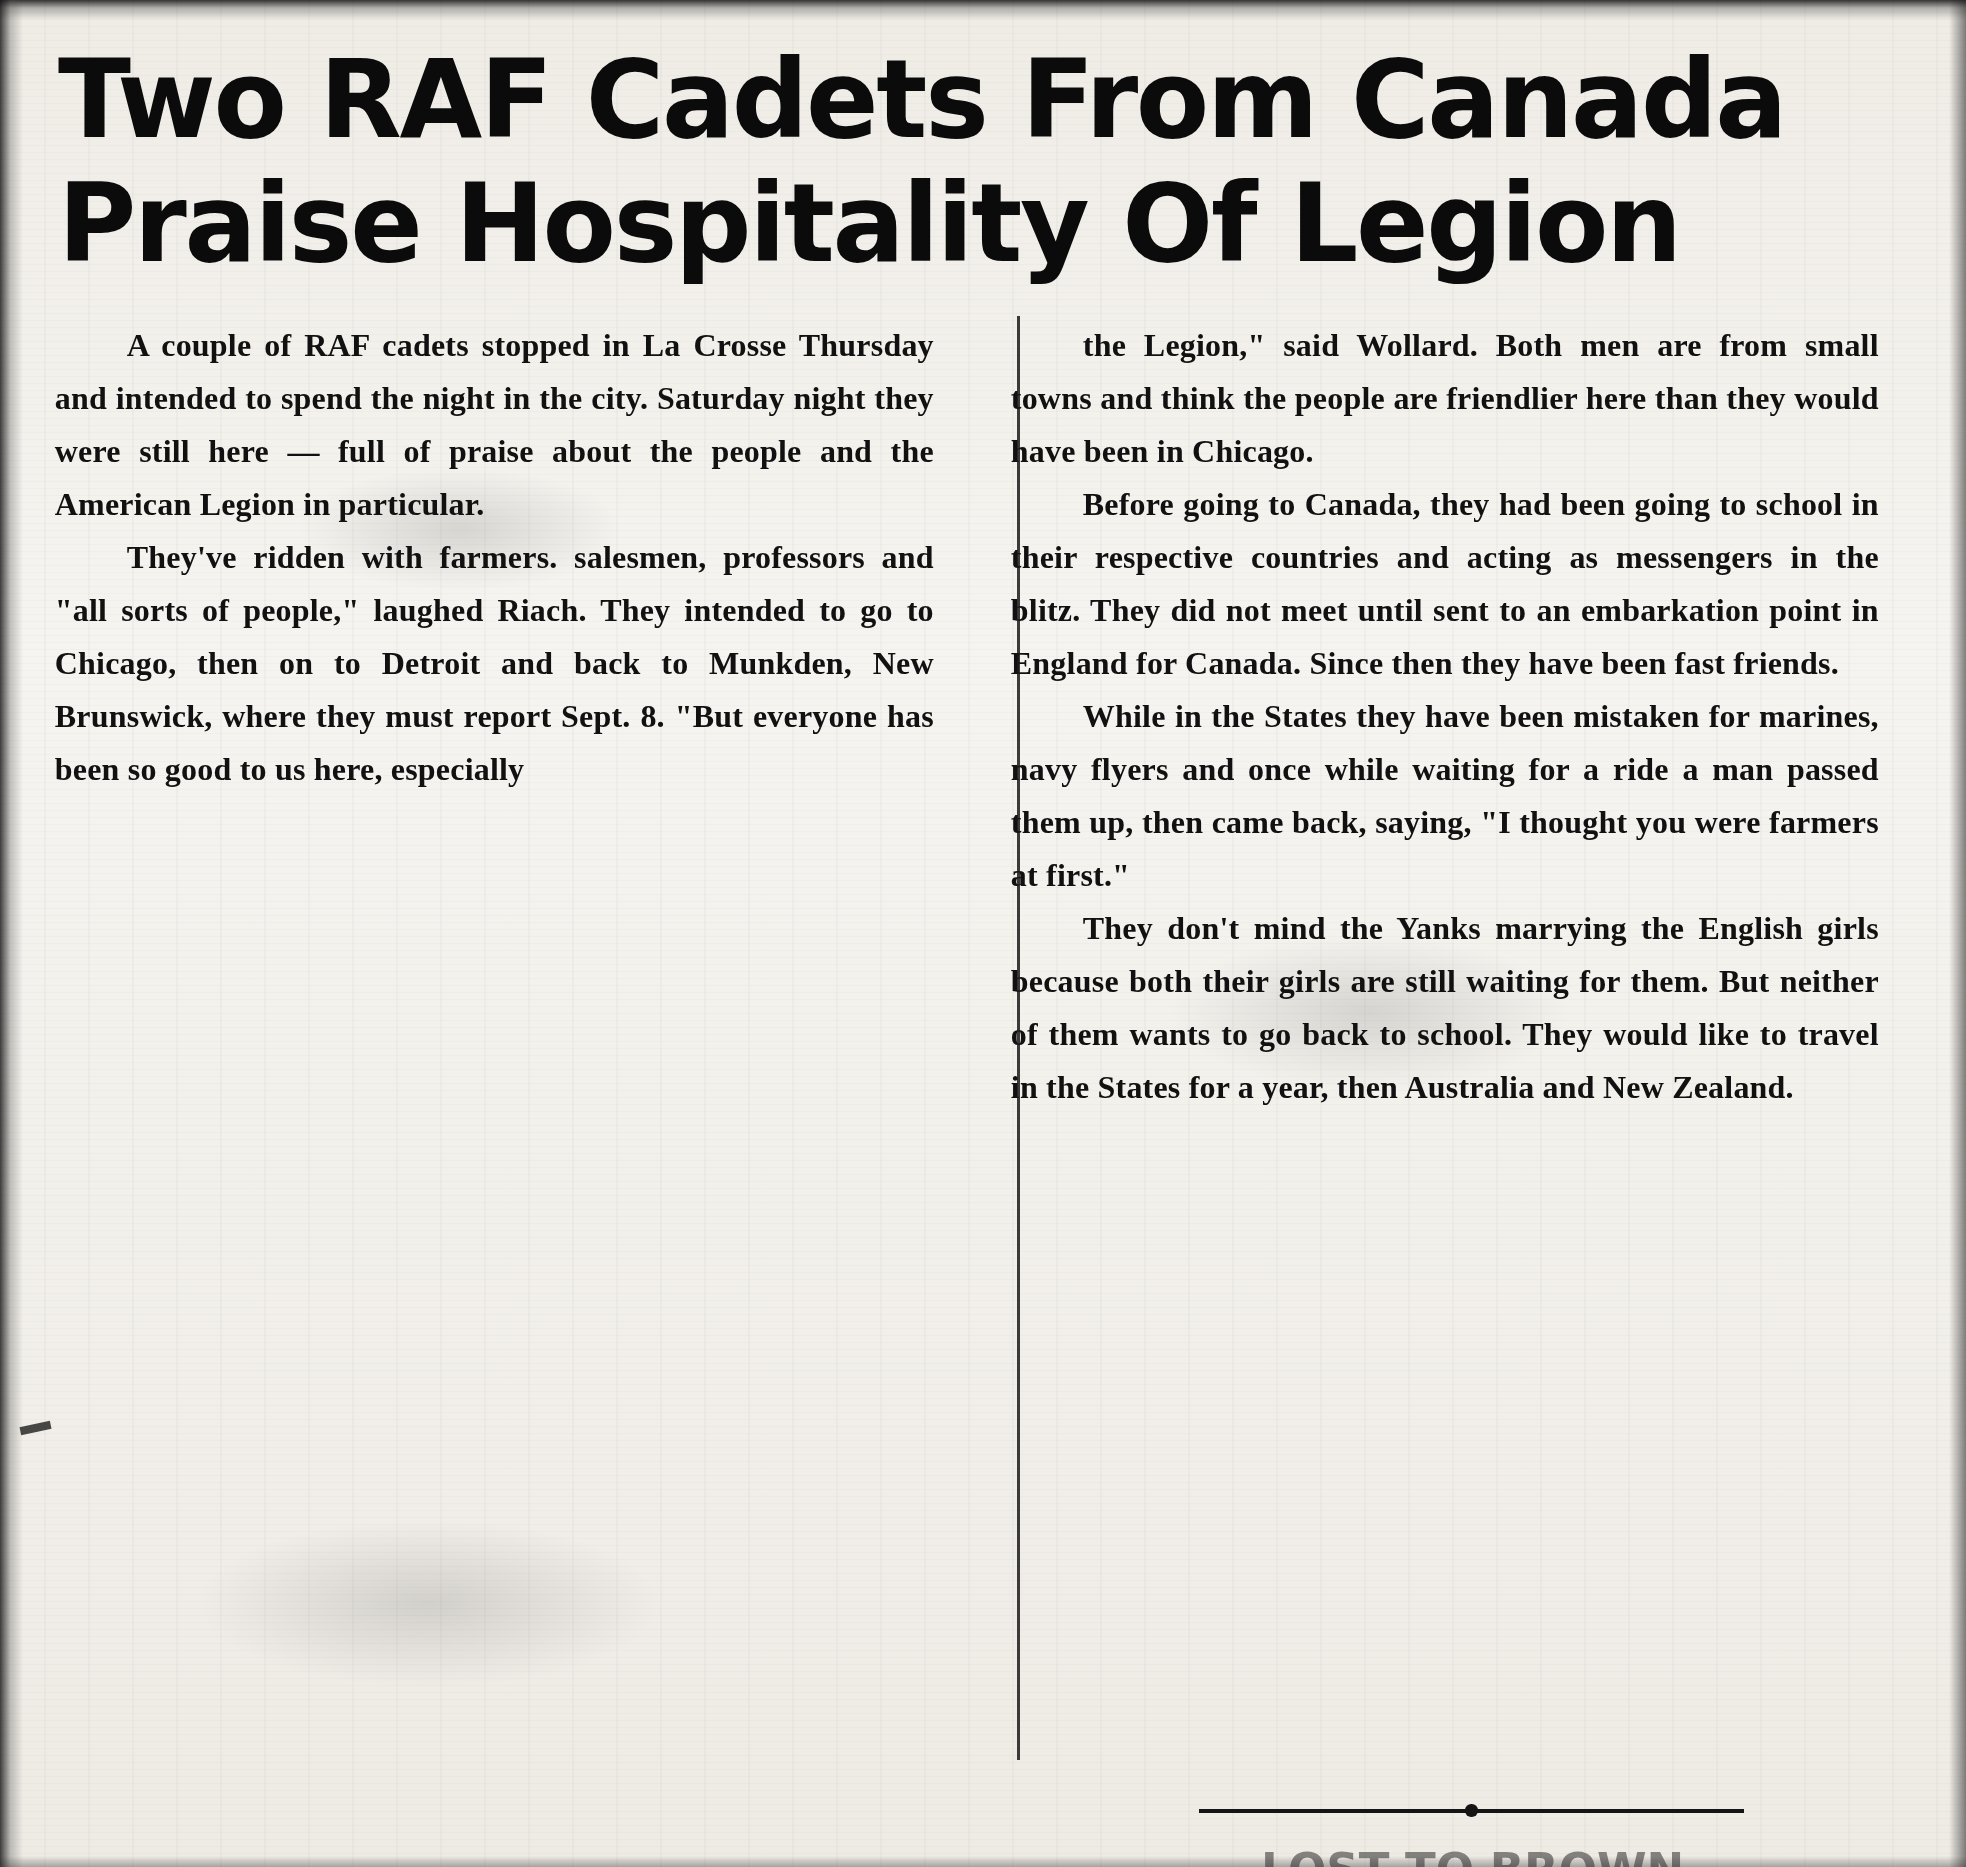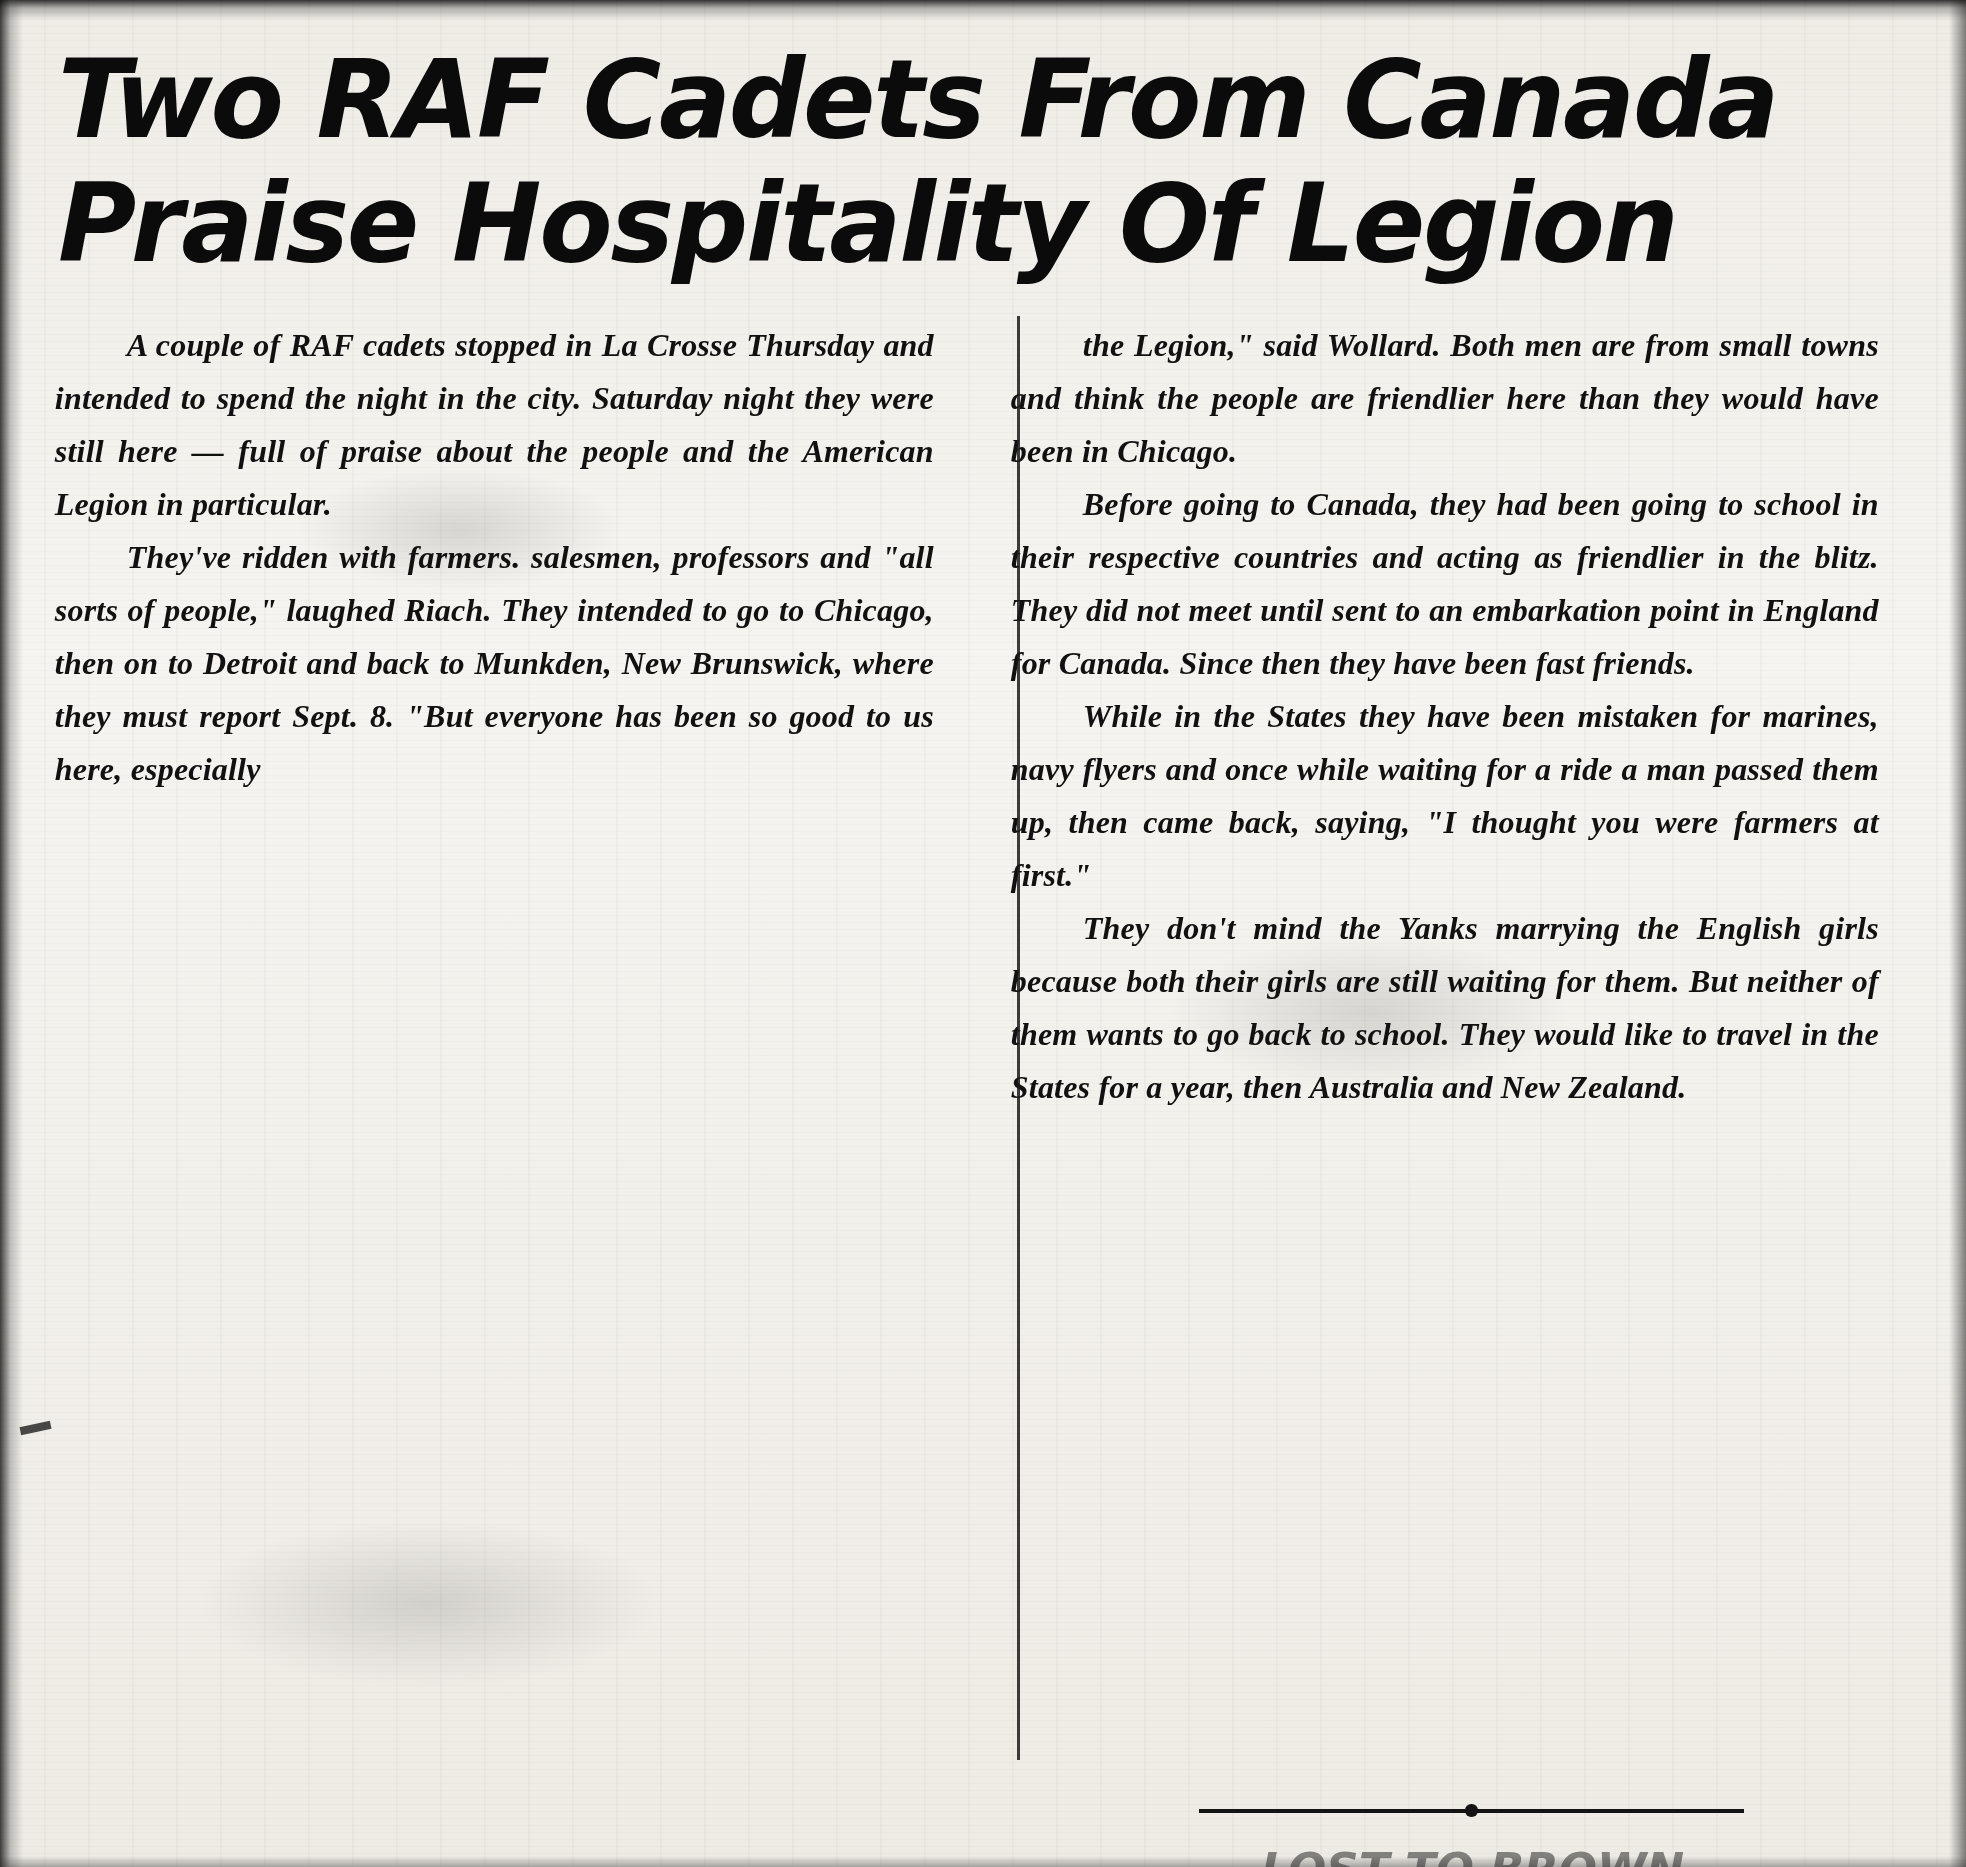--- a/index.html
+++ b/index.html
@@ -29,21 +29,20 @@
         rgba(0,0,0,0.025) 0px,
         rgba(0,0,0,0.025) 1.6px,
         rgba(0,0,0,0) 1.6px,
         rgba(0,0,0,0) 44px),
       repeating-linear-gradient(0deg,
         rgba(0,0,0,0.018) 0px,
         rgba(0,0,0,0.018) 0.8px,
         rgba(0,0,0,0) 0.8px,
         rgba(0,0,0,0) 7px),
       linear-gradient(180deg, #efece6 0%, #f6f4f0 35%, #eeebe5 100%);
-    font-style: italic;
   }
 
   
   .edge-top {
     position: absolute;
     top: 0; left: 0; right: 0; height: 20px;
     background: linear-gradient(180deg, rgba(20,20,20,0.85) 0%, rgba(60,60,60,0.35) 40%, rgba(255,255,255,0) 100%);
     pointer-events: none;
   }
   .edge-left {
@@ -205,21 +204,21 @@
 
     <div class="rule"></div>
 
     <div class="col col-left">
       <p class="para">A couple of RAF cadets stopped in La Crosse Thursday and intended to spend the night in the city. Saturday night they were still here — full of praise about the people and the American Legion in particular.</p>
       <p class="para">They've ridden with farmers. salesmen, professors and "all sorts of people," laughed Riach. They intended to go to Chicago, then on to Detroit and back to Munkden, New Brunswick, where they must report Sept. 8. "But everyone has been so good to us here, especially</p>
     </div>
 
     <div class="col col-right">
       <p class="para">the Legion," said Wollard. Both men are from small towns and think the people are friendlier here than they would have been in Chicago.</p>
-      <p class="para">Before going to Canada, they had been going to school in their respective countries and acting as friendlier in the blitz. They did not meet until sent to an embarkation point in England for Canada. Since then they have been fast friends.</p>
+      <p class="para">Before going to Canada, they had been going to school in their respective countries and acting as messengers in the blitz. They did not meet until sent to an embarkation point in England for Canada. Since then they have been fast friends.</p>
       <p class="para">While in the States they have been mistaken for marines, navy flyers and once while waiting for a ride a man passed them up, then came back, saying, "I thought you were farmers at first."</p>
       <p class="para">They don't mind the Yanks marrying the English girls because both their girls are still waiting for them. But neither of them wants to go back to school. They would like to travel in the States for a year, then Australia and New Zealand.</p>
     </div>
 
   </div>
 
   <div class="margin-tick"></div>
 
   <div class="end-rule-wrap">
     <div class="end-rule"></div>

